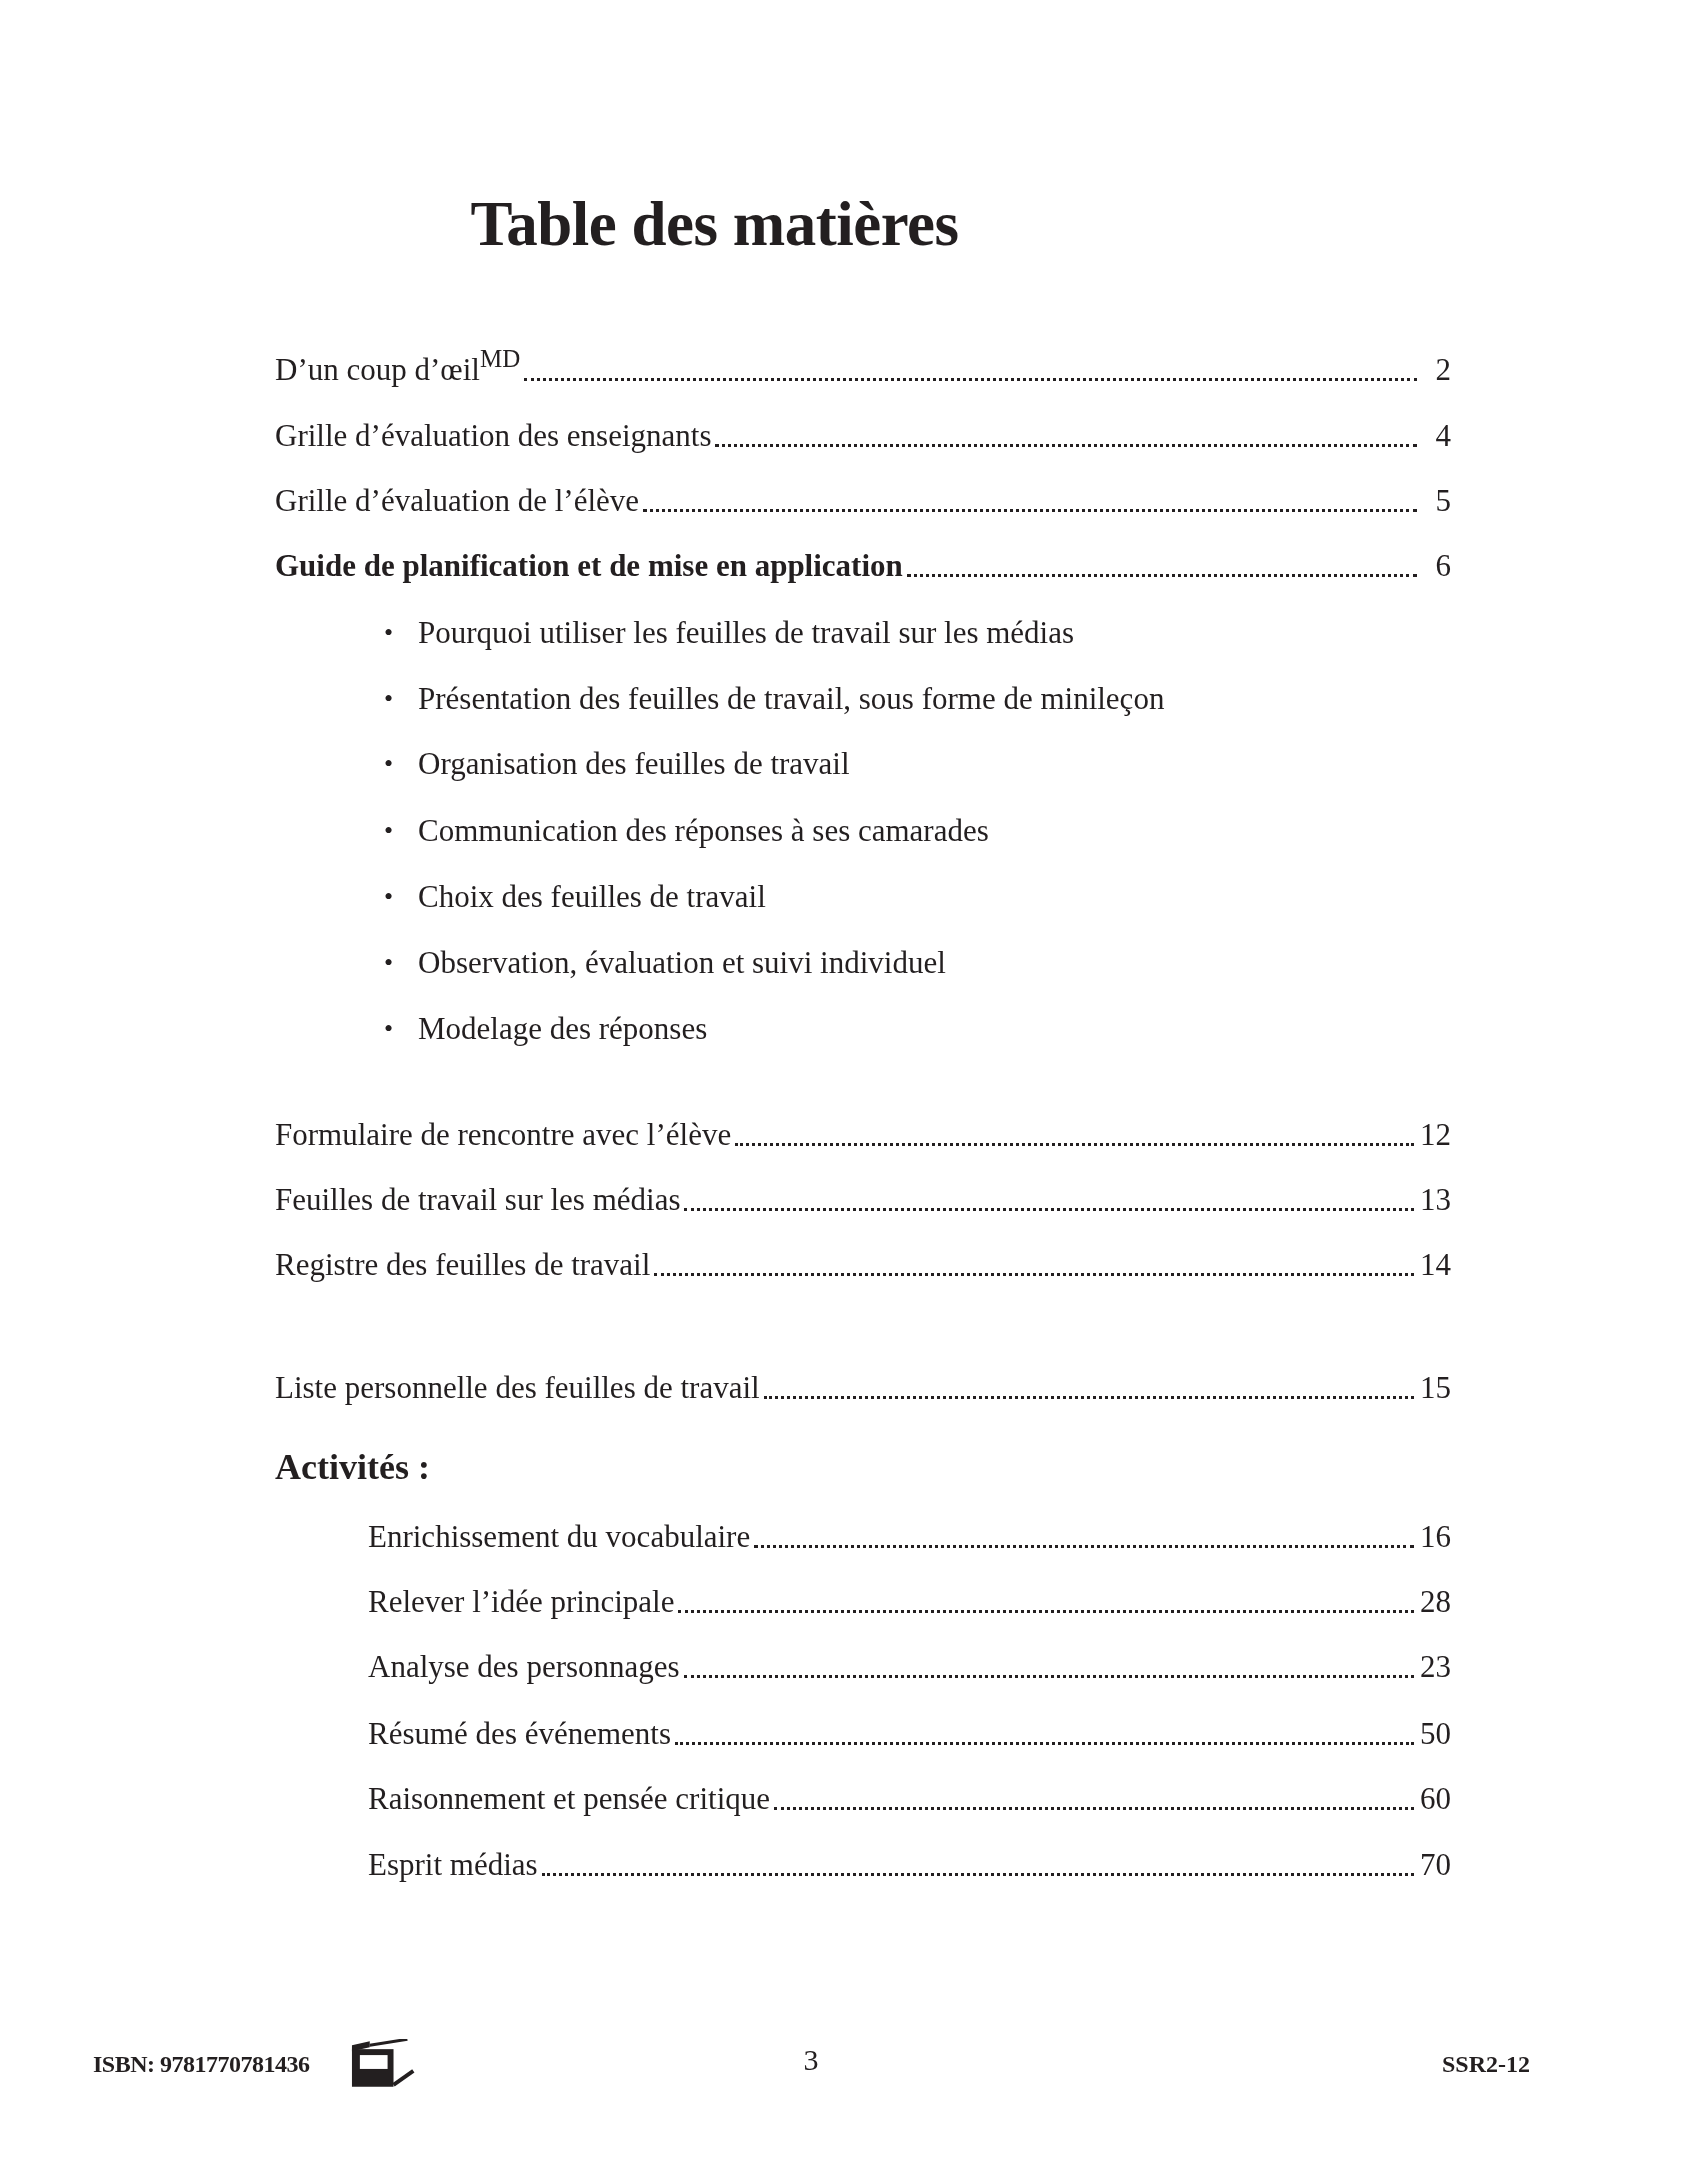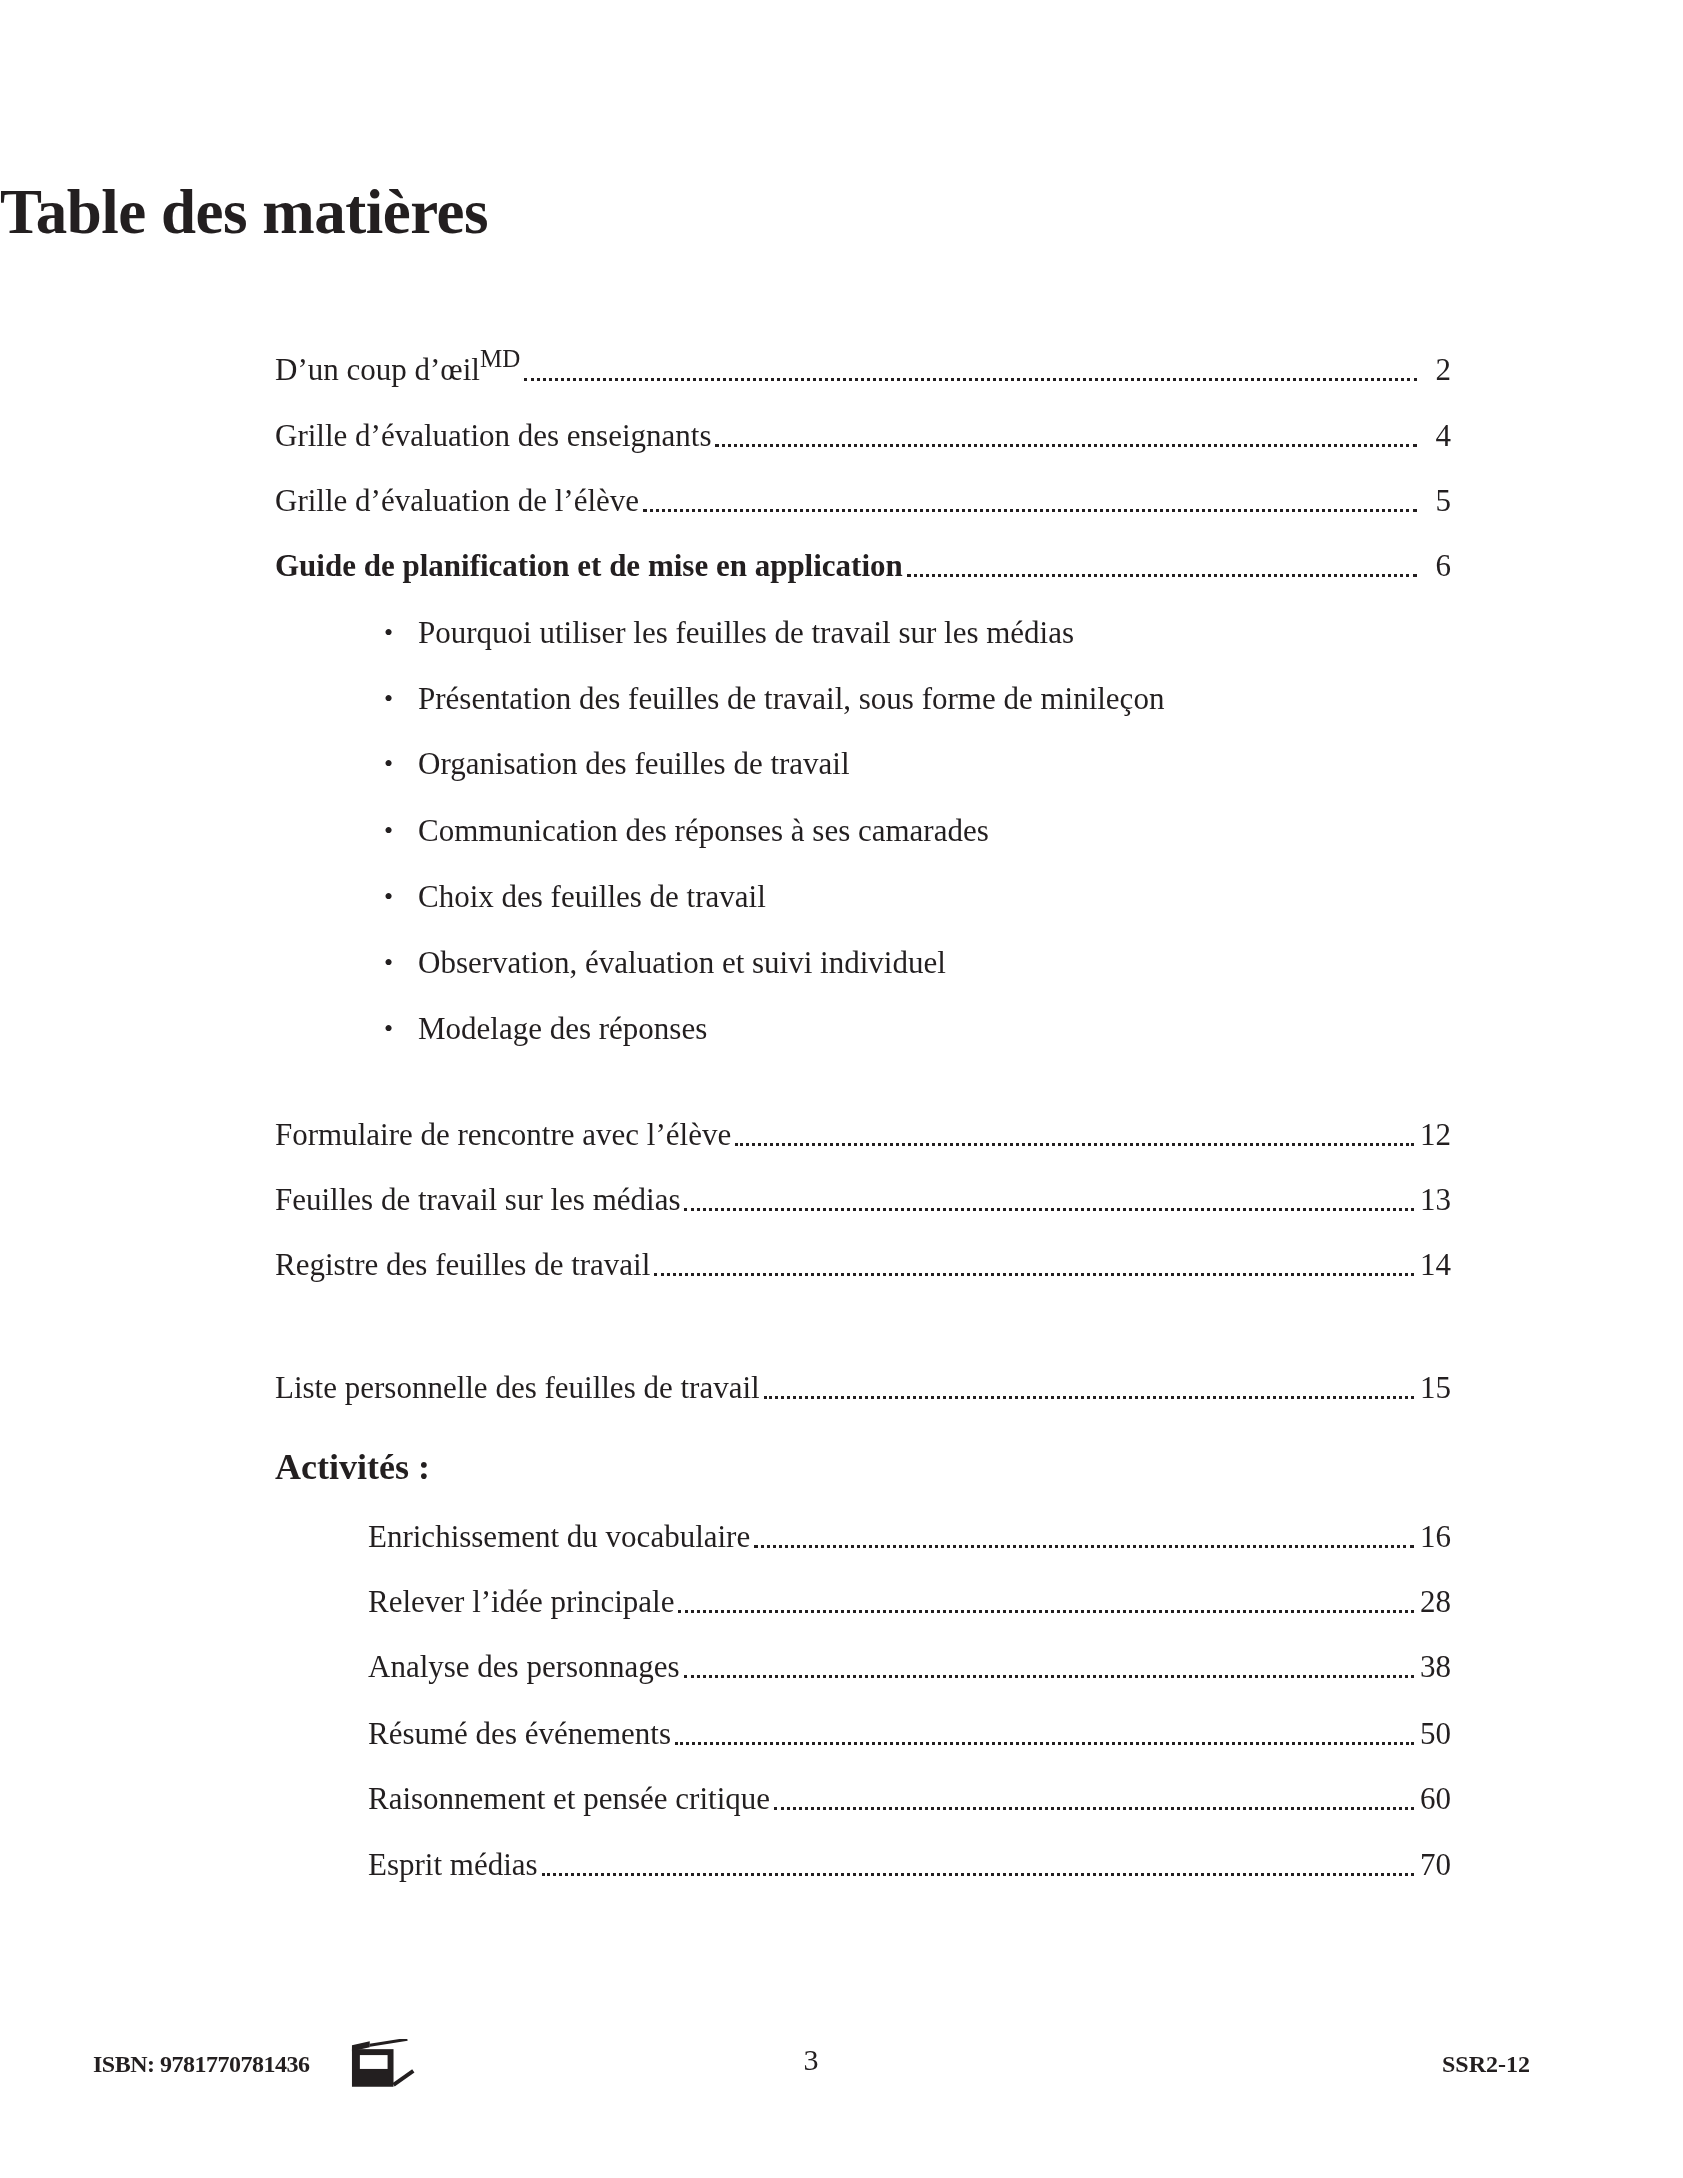--- a/index.html
+++ b/index.html
@@ -1,19 +1,19 @@
 <!DOCTYPE html>
 <html><head>
 <meta charset="utf-8">
 <style>
   html, body { margin: 0; padding: 0; background: #ffffff; }
   body { width: 1683px; height: 2178px; position: relative; overflow: hidden;
          font-family: "Liberation Serif", "DejaVu Serif", serif; color: #231f20; }
-  .title { position: absolute; left: 0; width: 1405px; top: 176px; text-align: left;
-           font-size: 63px; font-weight: bold; letter-spacing: -0.5px; margin: 0; }
+  .title { position: absolute; left: 0; width: 1405px; top: 176px; text-align: center;
+           font-size: 63px; font-weight: bold; letter-spacing: -0.5px; margin: 12px; }
   .row { position: absolute; left: 275px; width: 1176px; height: 40px;
          display: flex; align-items: flex-end; font-size: 31px; line-height: 40px; }
   .row.sub { left: 368px; width: 1083px; }
   .row .label { white-space: nowrap; }
   .row .label.bold { font-weight: bold; margin-top: 37px; }
   .row .leader { flex: 1; margin: 0 6px 9px 4px; border-bottom: 3px dotted #231f20; height: 0; }
   .row .page { min-width: 28px; text-align: right; white-space: nowrap; }
   sup { font-size: 25px; position: relative; top: -4px; vertical-align: top; line-height: 1; }
   .bullet { position: absolute; left: 384px; font-size: 31px; line-height: 40px; display: flex; }
   .bullet .dot { width: 34px; font-size: 26px; }
@@ -108,21 +108,21 @@
   <span class="page">16</span>
 </div>
 <div class="row sub" style="top:1582px">
   <span class="label">Relever l’idée principale</span>
   <span class="leader"></span>
   <span class="page">28</span>
 </div>
 <div class="row sub" style="top:1647px">
   <span class="label">Analyse des personnages</span>
   <span class="leader"></span>
-  <span class="page">38</span>
+  <span class="page">23</span>
 </div>
 <div class="row sub" style="top:1714px">
   <span class="label">Résumé des événements</span>
   <span class="leader"></span>
   <span class="page">50</span>
 </div>
 <div class="row sub" style="top:1779px">
   <span class="label">Raisonnement et pensée critique</span>
   <span class="leader"></span>
   <span class="page">60</span>

